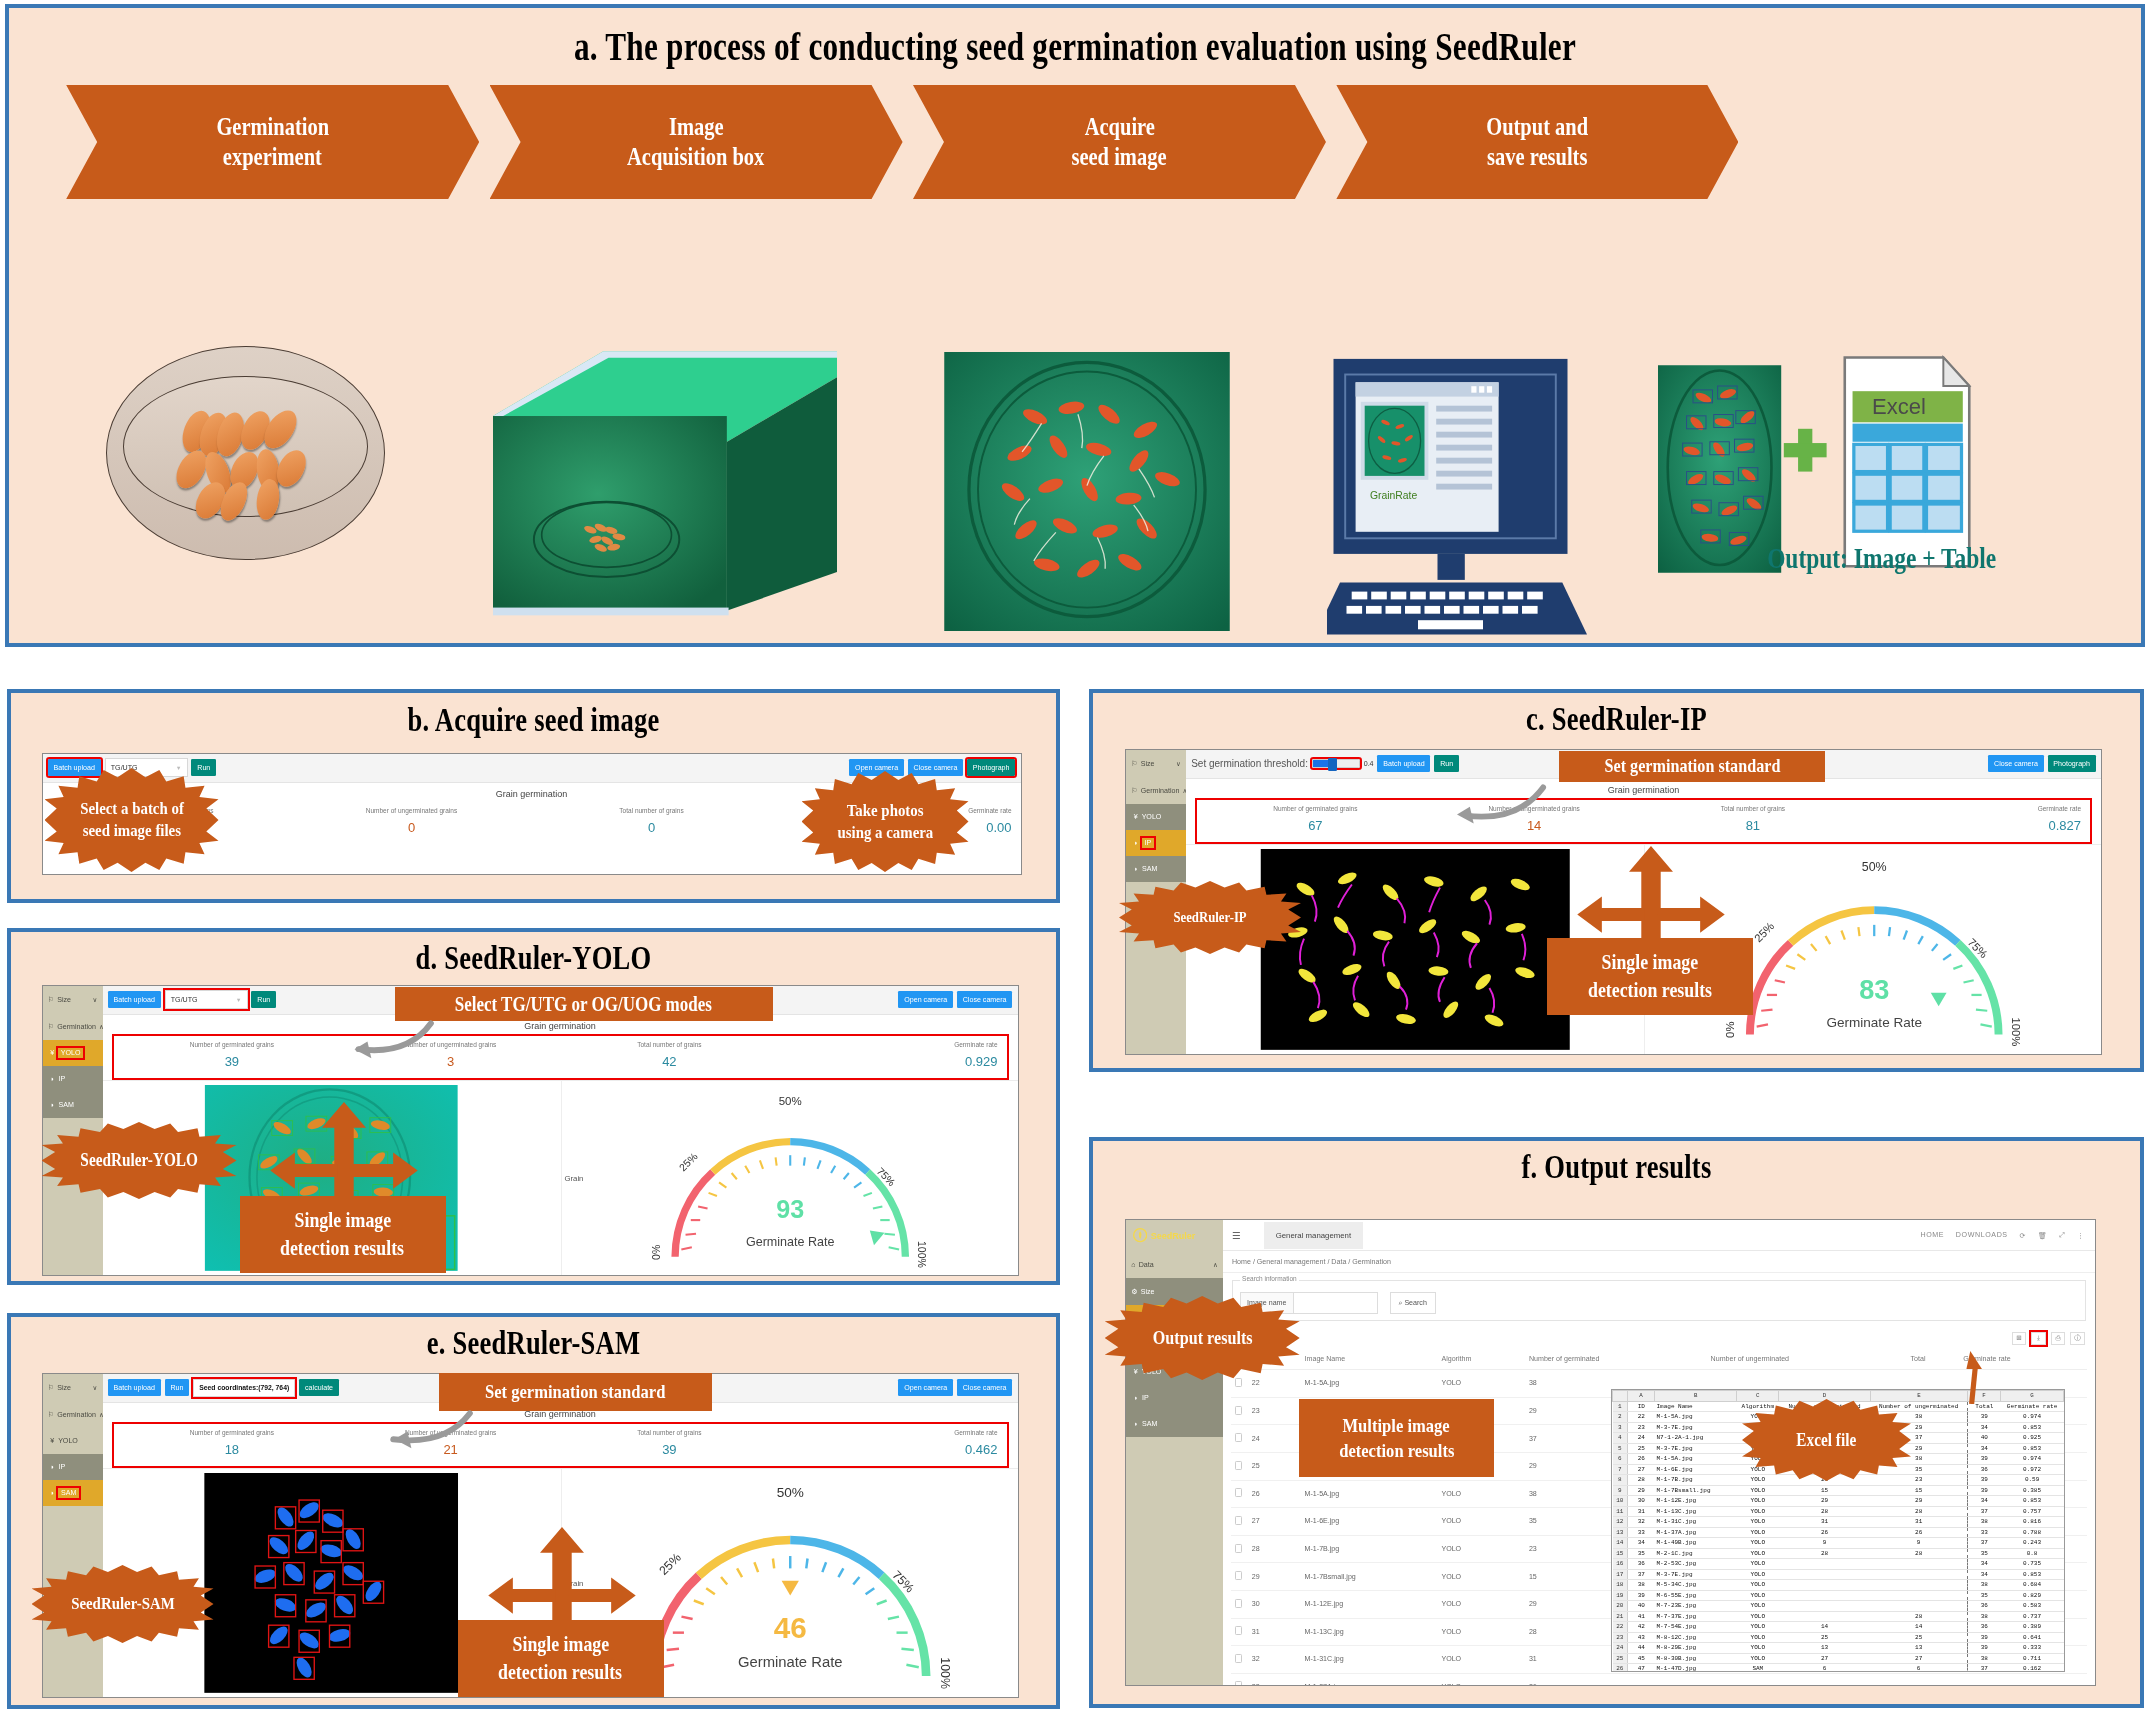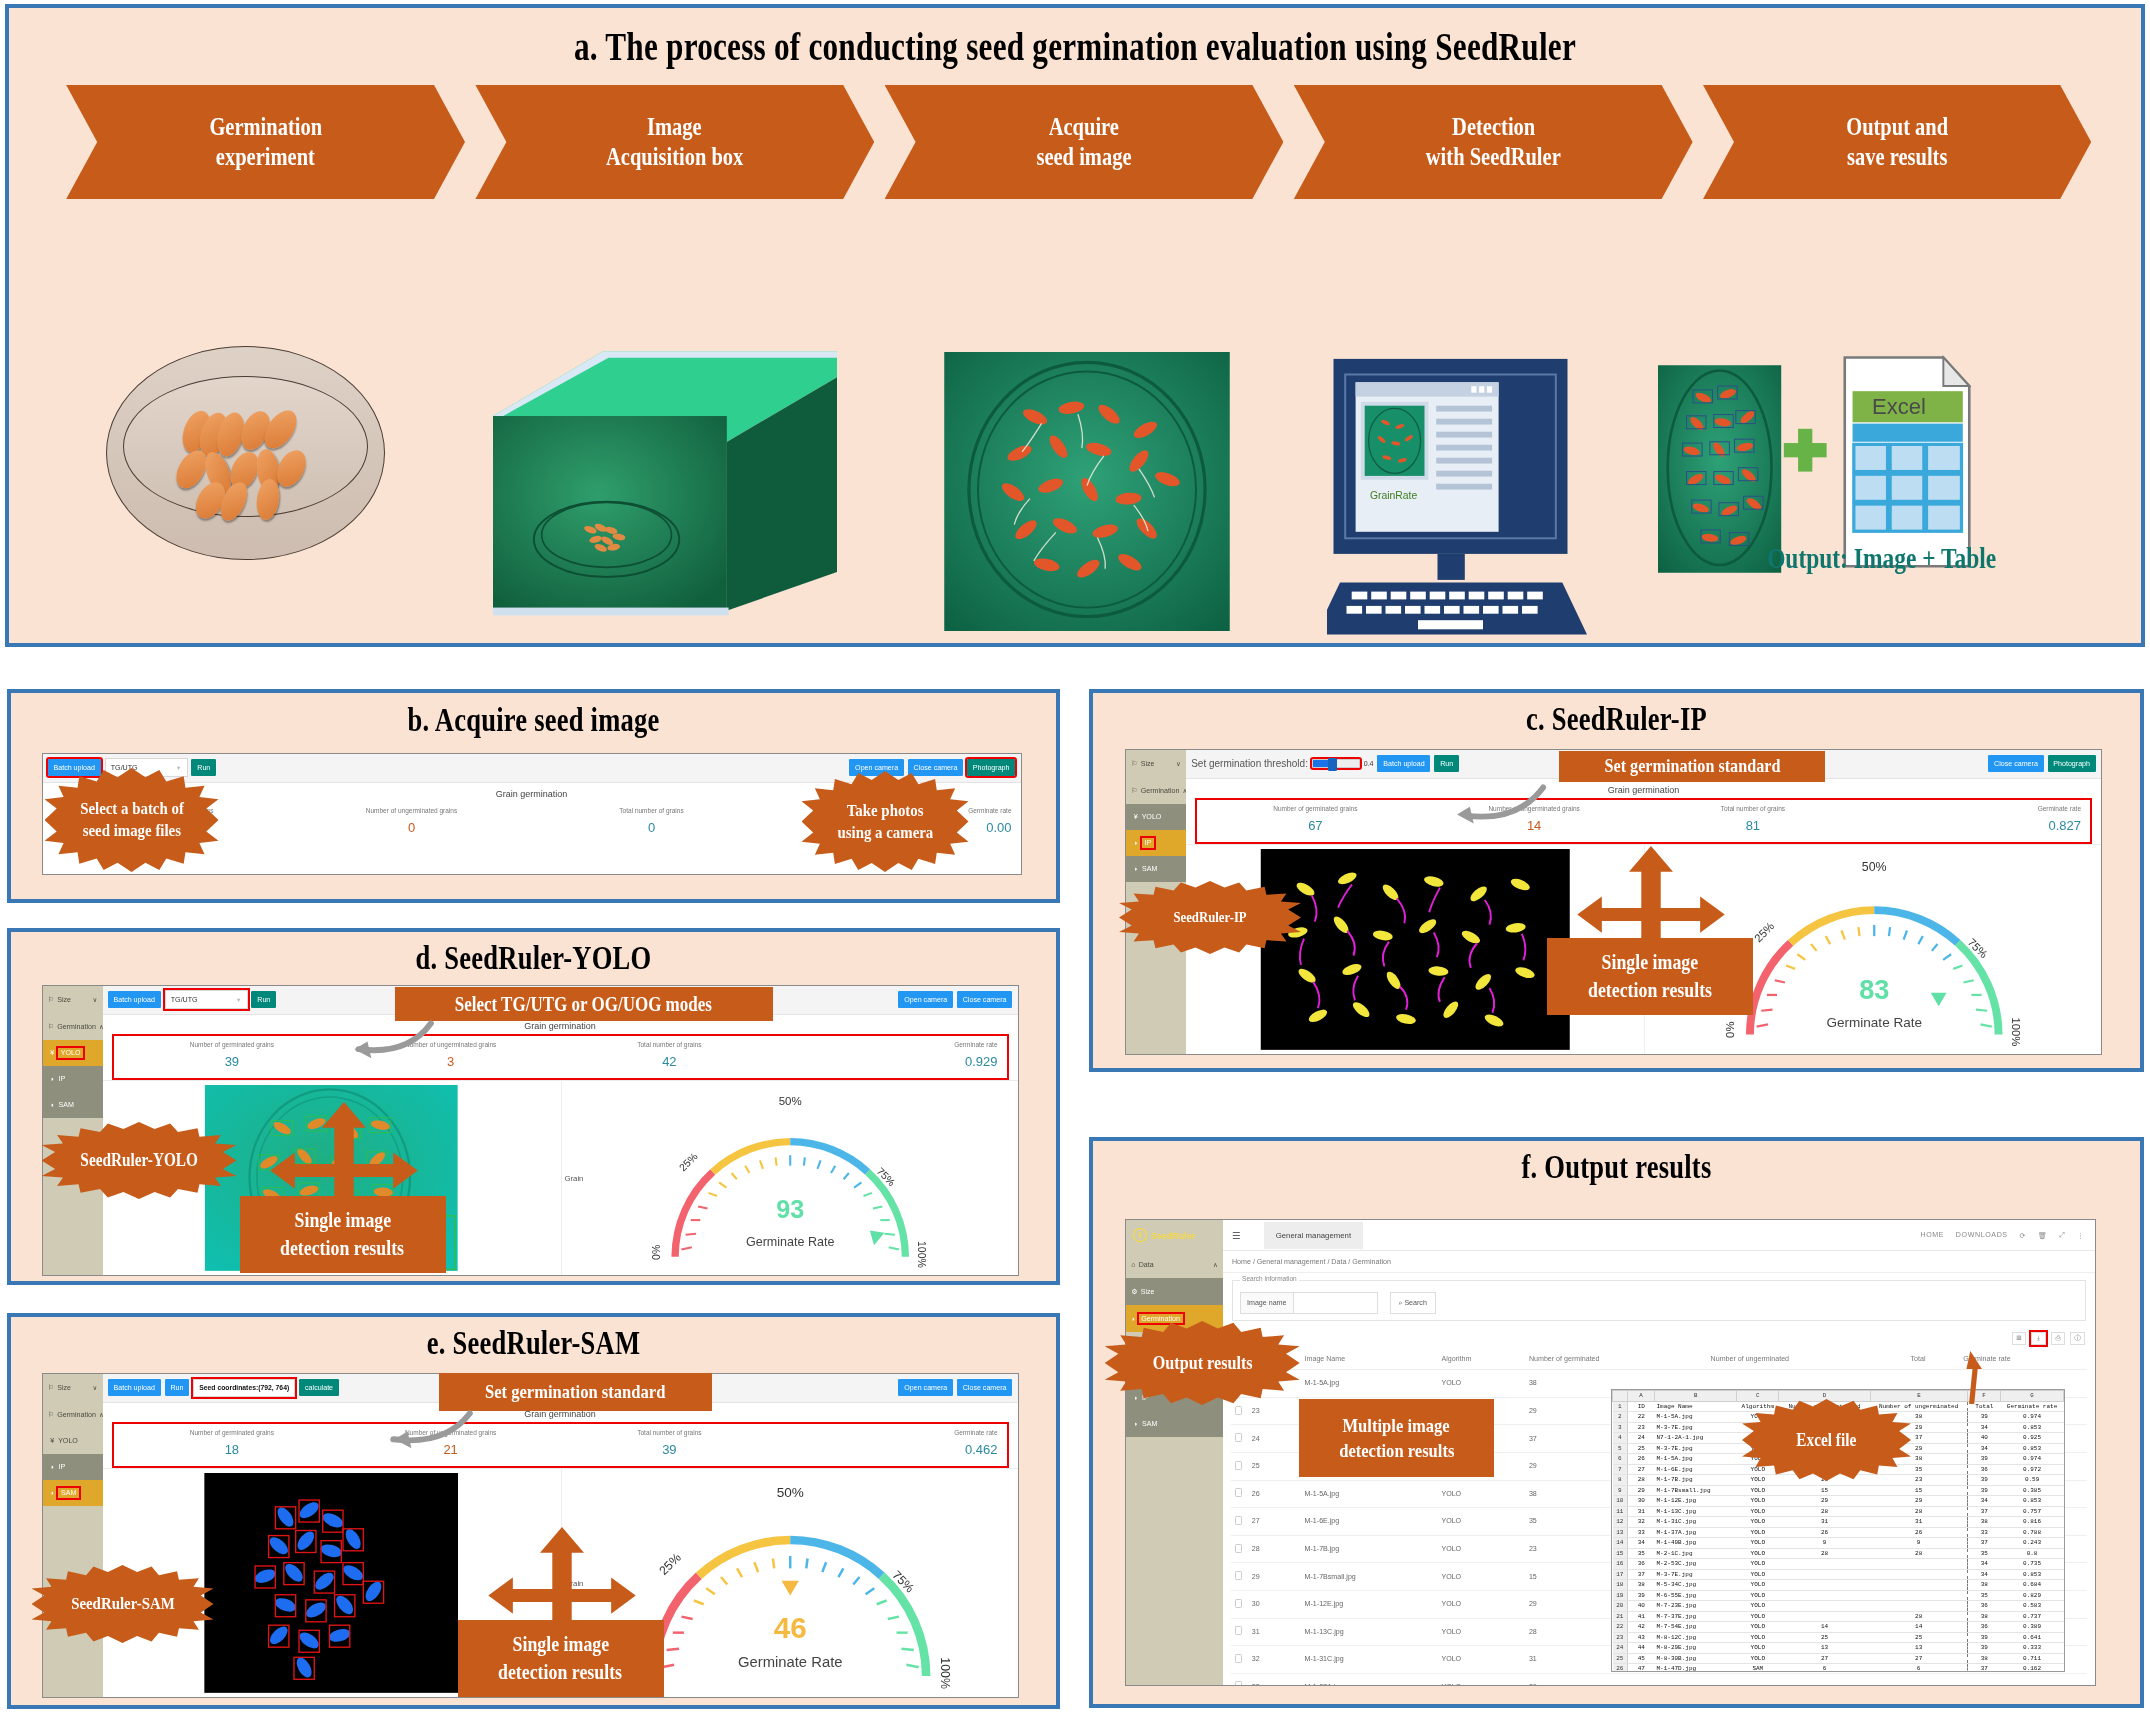--- a/index.html
+++ b/index.html
@@ -245,24 +245,20 @@
       <span>Germination</span>
       <span>experiment</span>
     </div>
     <div class="chev" style="width:413px;">
       <span>Image</span>
       <span>Acquisition box</span>
     </div>
     <div class="chev" style="width:413px;">
       <span>Acquire</span>
       <span>seed image</span>
-    </div>
-    <div class="chev" style="width:413px;">
-      <span>Detection</span>
-      <span>with SeedRuler</span>
     </div>
     <div class="chev" style="width:402px; margin-right:0;">
       <span>Output and</span>
       <span>save results</span>
     </div>
   </div>
 
   <div class="illus" id="petri1">
     <div class="dish-outer"></div>
     <div class="dish-inner"></div>
@@ -1580,21 +1576,21 @@
             <td class="c-al">SAM</td>
             <td class="c-g">33</td>
             <td class="c-u">33</td>
             <td class="c-t">37</td>
             <td class="c-r">0.892</td>
           </tr>
         </tbody>
     </table>
   </div>
 
-  <div class="burst" style="left:11.7px; top:180px; width:195px; height:84px; font-size:19px;">
+  <div class="burst" style="left:11.7px; top:155px; width:195px; height:84px; font-size:19px;">
     <span>Output results</span>
   </div>
   <div class="orect" style="left:206px; top:258px; width:195px; height:78px; font-size:19.5px;">
     <span>Multiple image</span>
     <span>detection results</span>
   </div>
   <div class="burst" style="left:649px; top:258px; width:169px; height:82px; font-size:18px;">
     <span>Excel file</span>
   </div>
   <svg style="position:absolute;left:863px;top:206px;width:28.6px;height:57px;z-index:38;" viewBox="0 0 44 88">

